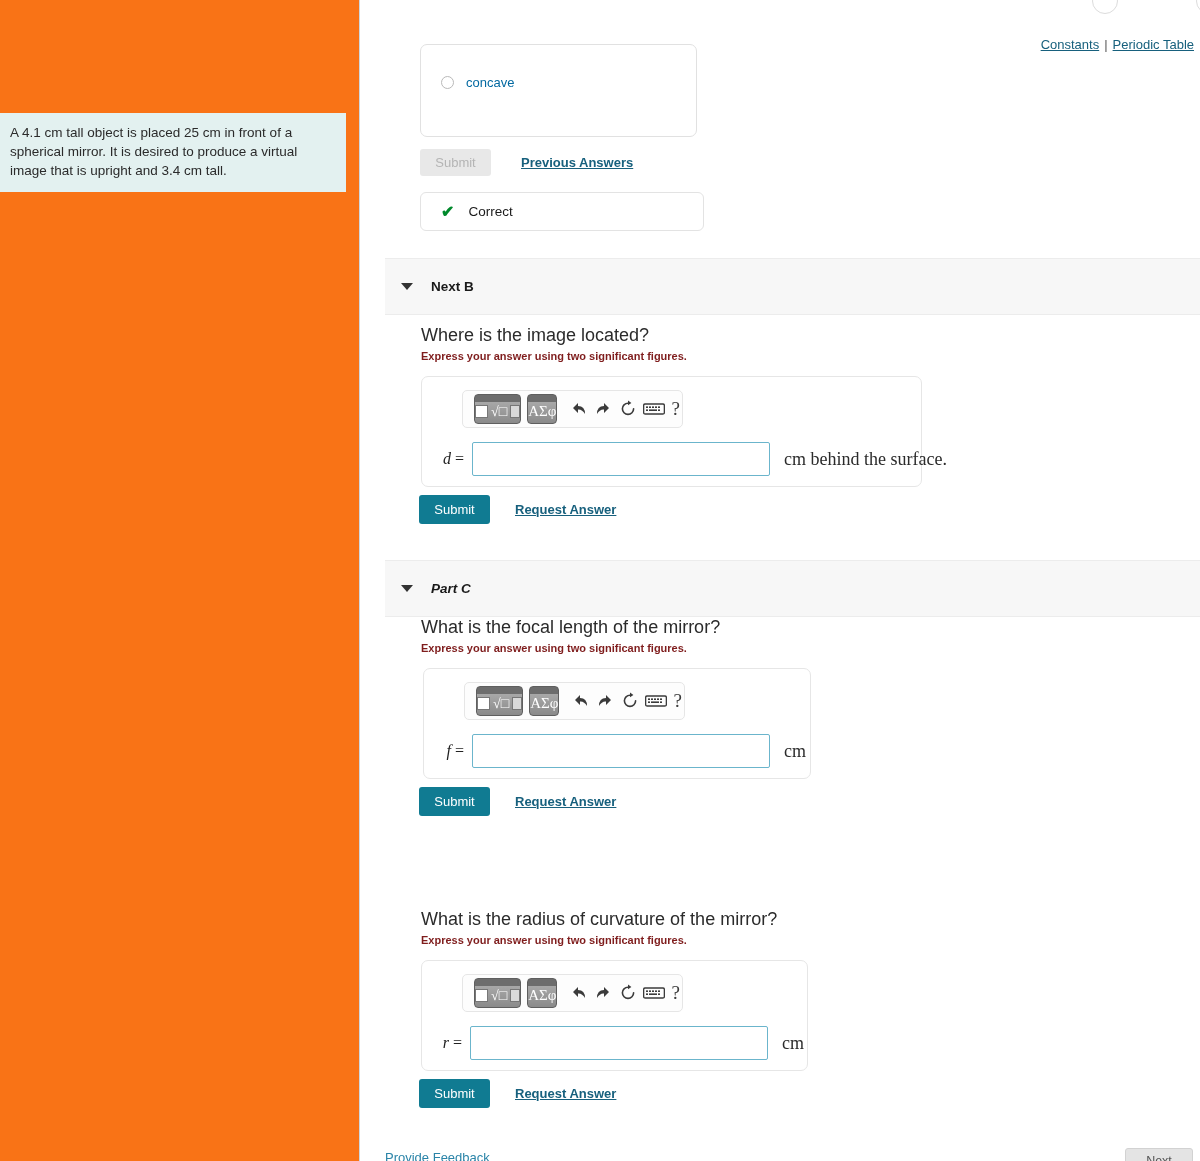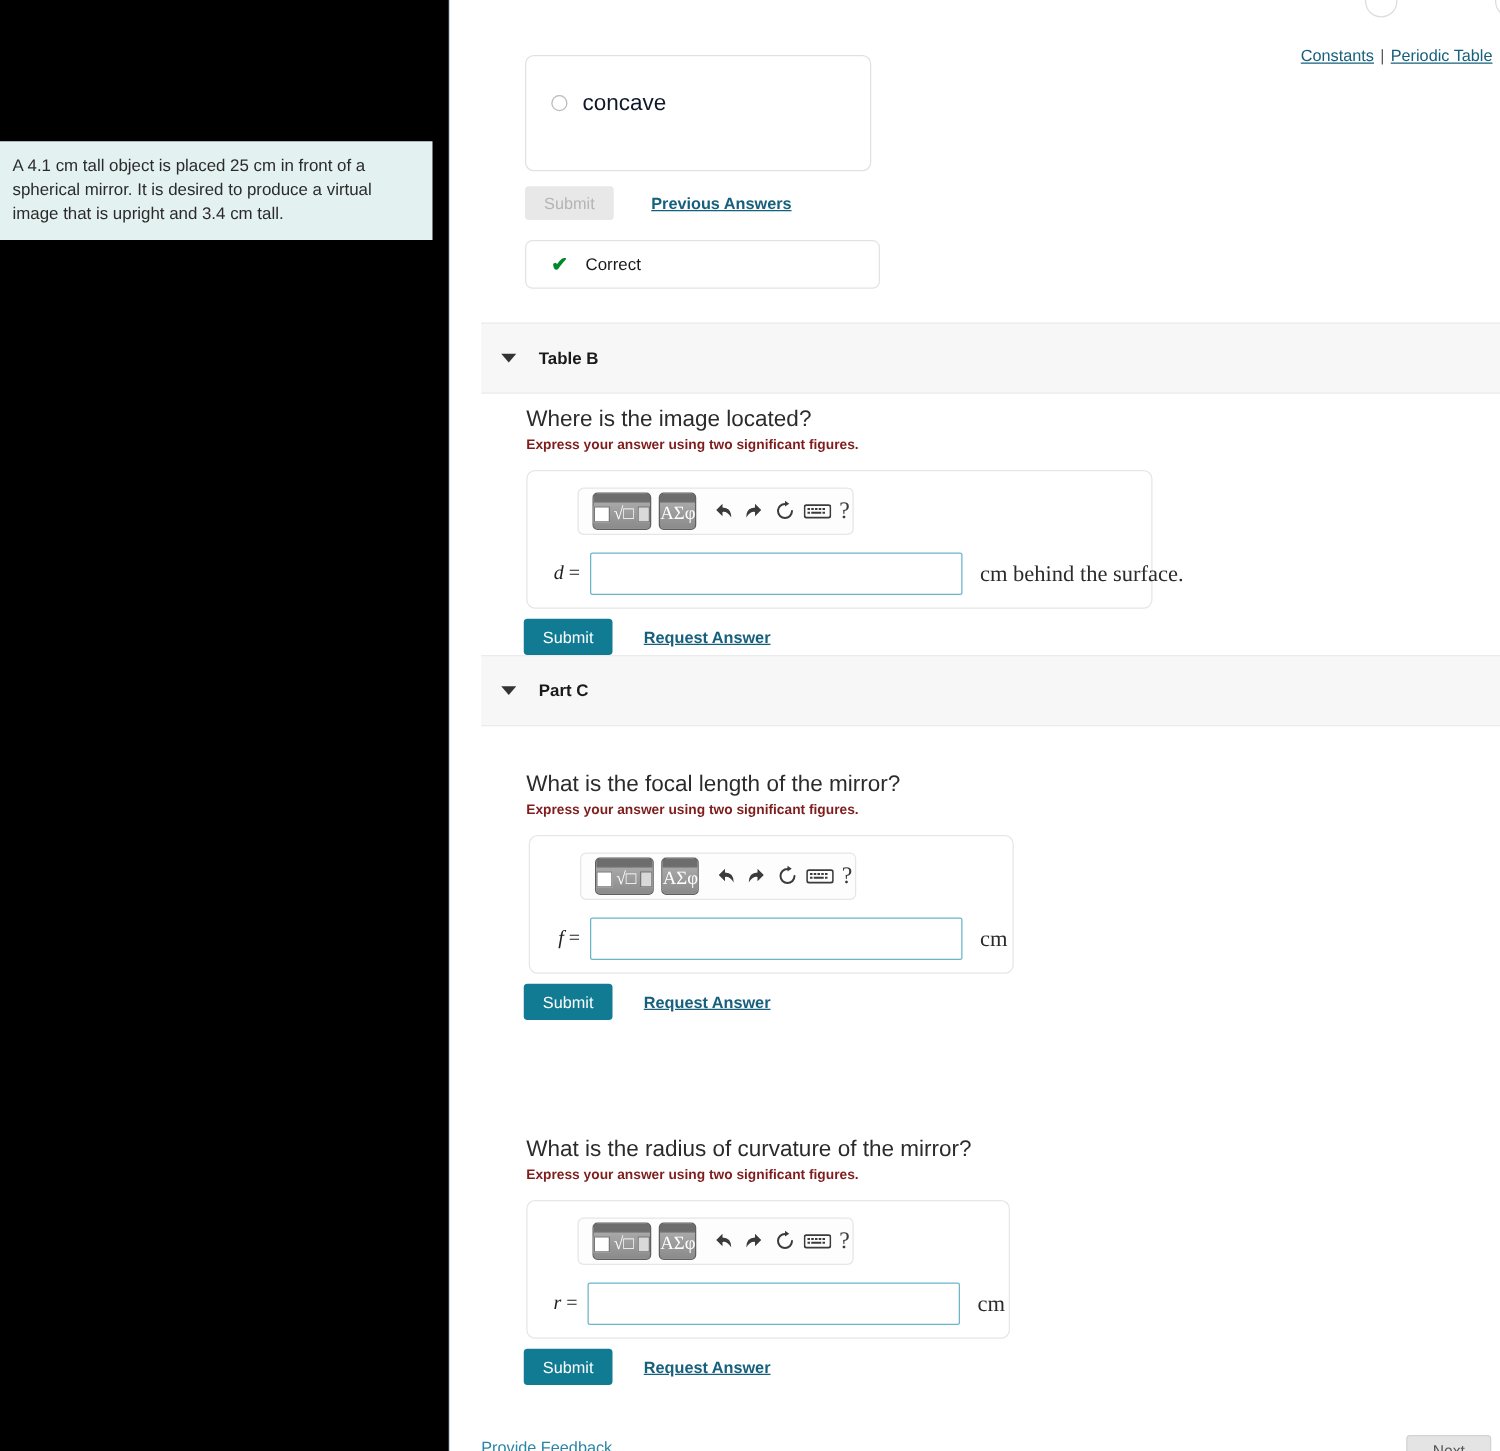--- a/index.html
+++ b/index.html
@@ -9,21 +9,21 @@
     background: #ffffff;
     font-family: "Liberation Sans", sans-serif;
     overflow: hidden;
   }
   #root { position: relative; width: 1200px; height: 1161px; }
 
   
   .left-pane {
     position: absolute; left: 0; top: 0;
     width: 360px; height: 1161px;
-    background: #000000;
+    background: #f97316;
     border-right: 1px solid #ccd6e0;
   }
   .problem-statement {
     position: absolute; left: 0; top: 113px;
     width: 346px;
     background: #e3f1f0;
     padding: 10px 14px 12px 10px;
     font-size: 13.5px; line-height: 19px;
     color: #2b2b2b;
   }
@@ -66,21 +66,21 @@
   .rad {
     width: 13px; height: 13px; border-radius: 50%;
     border: 1px solid #b9b9b9; background: #fff; margin-right: 12px;
     position: relative; flex: none;
   }
   .rad.checked { border-color: #9a9a9a; }
   .rad.checked::after {
     content: ""; position: absolute; left: 3px; top: 3px;
     width: 5px; height: 5px; border-radius: 50%; background: #5d5d5d;
   }
-  .radio-label { font-size: 18px; color: #0f172a; }
+  .radio-label { font-size: 13px; color: #0369a1; }
 
   .submit-row-a { position: absolute; left: 59px; top: 149px; display: flex; align-items: center; }
   .btn-submit-disabled {
     width: 71px; height: 27px; background: #e8e8e8; border: none; border-radius: 3px;
     color: #b4b4b4; font-size: 13px; font-family: "Liberation Sans", sans-serif;
     cursor: default;
   }
   .link-prev {
     margin-left: 30px; font-size: 13px; font-weight: bold; color: #17607d;
     text-decoration: underline; cursor: pointer;
@@ -218,21 +218,21 @@
       <span class="link-prev">Previous Answers</span>
     </div>
 
     <div class="correct-box">
       <span class="check">✔</span>
       <span class="correct-text">Correct</span>
     </div>
 
     <div class="part-header" style="top:258px;">
       <span class="caret"></span>
-      <span class="part-title">Table B</span>
+      <span class="part-title">Next B</span>
     </div>
     <div class="q-text" style="top:325px;">Where is the image located?</div>
     <div class="q-hint" style="top:350px;">Express your answer using two significant figures.</div>
 
     <div class="answer-card" style="left:60px; top:376px; width:501px; height:111px;">
       <div class="mathbar" style="width:221px;">
         <div class="mbtn tpl">
           <span class="tpl-inner">
             <span class="tpl-sq"></span>
             <span class="tpl-rad">√□</span>
@@ -280,21 +280,21 @@
         <input class="answer-input" style="width: 298px; margin-left: 8px;" type="text" value="" placeholder="">
         <span class="unit-label"><span class="cm">cm behind the surface.</span></span>
       </div>
     </div>
 
     <div class="submit-row" style="top:495px;">
       <button class="btn-submit">Submit</button>
       <span class="link-request">Request Answer</span>
     </div>
 
-    <div class="part-header" style="top:524px;">
+    <div class="part-header" style="top:560px;font-style:italic;">
       <span class="caret"></span>
       <span class="part-title">Part C</span>
     </div>
     <div class="q-text" style="top:617px;">What is the focal length of the mirror?</div>
     <div class="q-hint" style="top:642px;">Express your answer using two significant figures.</div>
 
     <div class="answer-card" style="left:62px; top:668px; width:388px; height:111px;">
       <div class="mathbar" style="width:221px;">
         <div class="mbtn tpl">
           <span class="tpl-inner">

